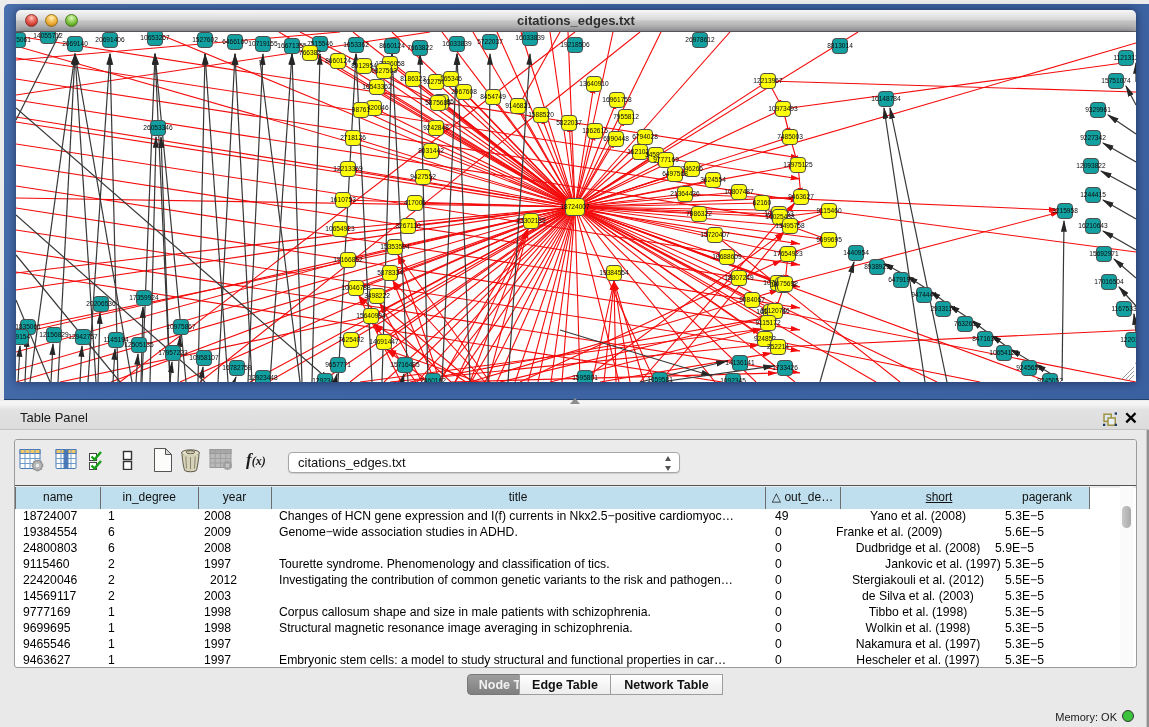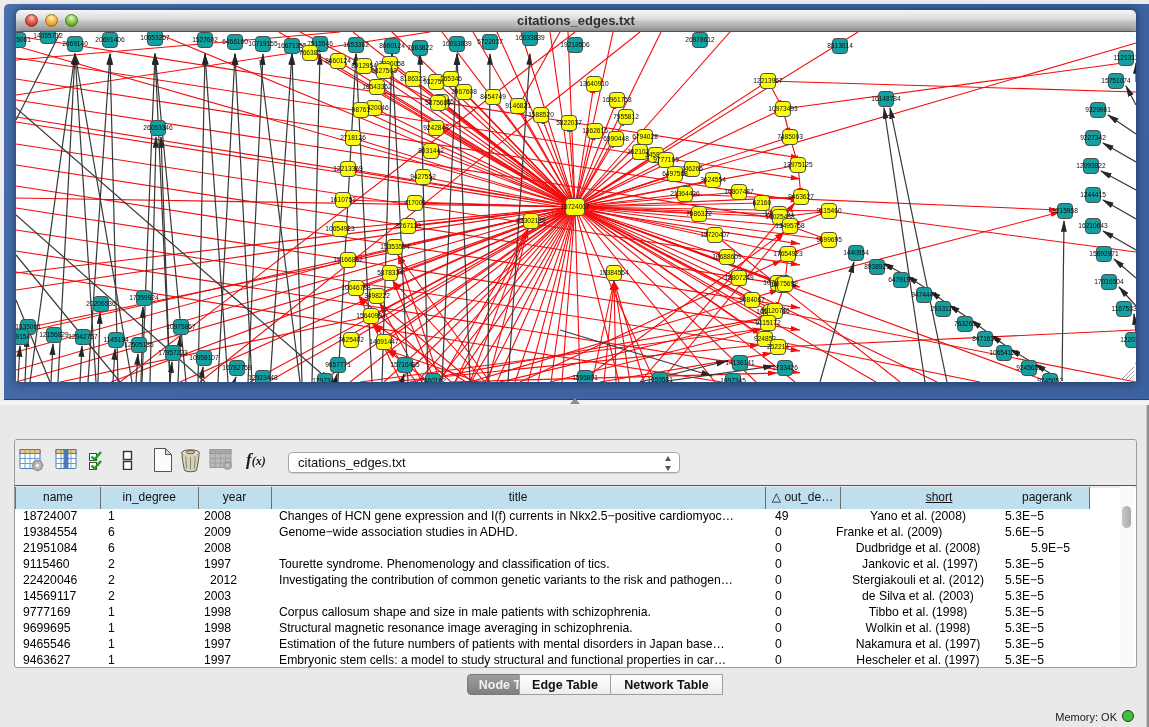--- a/index.html
+++ b/index.html
@@ -639,20 +639,31 @@
           <line x1="1125" y1="380" x2="1134" y2="371"></line>
           <line x1="1129" y1="380" x2="1134" y2="375"></line>
         </g>
 </svg>
   </div>
 </div>
 <div id="splitter"></div>
 <div id="splitTri"></div>
 <div id="tp">
     <div style="position:absolute;right:0;top:0;width:3px;height:322px;background:#909090;border-left:1px solid #c6c6c6"></div>
+  <div id="tp-header">
+    <div class="t">Table Panel</div>
+    <svg id="tpfloat" viewBox="0 0 14 14">
+        <rect x="1" y="2.2" width="7.2" height="7.2" fill="#dfe9f5" stroke="#9c8d35" stroke-width="1.4"></rect>
+        <rect x="5" y="6" width="7.2" height="7.2" fill="#e8f0fa" stroke="#9c8d35" stroke-width="1.4"></rect>
+        <rect x="11.7" y="0.4" width="2.3" height="2.3" fill="#1d3a66"></rect>
+        <rect x="0" y="11.7" width="2.3" height="2.3" fill="#1d3a66"></rect>
+        <rect x="11.7" y="11.7" width="2.3" height="2.3" fill="#1d3a66"></rect>
+      </svg>
+    <div id="tpclose">✕</div>
+  </div>
   <div id="tp-body">
     <div id="toolbar">
 <svg style="position:absolute;left:4px;top:8px" width="26" height="24" viewBox="0 0 26 24">
           <rect x="1" y="1.5" width="20" height="19" rx="1" fill="#fff" stroke="#4a7ab5"></rect>
           <rect x="1" y="1.5" width="20" height="4" fill="#f5c867" stroke="#4a7ab5"></rect>
           <line x1="6.0" y1="1.5" x2="6.0" y2="20.5" stroke="#6f9bc9" stroke-width="1"></line>
           <line x1="11.0" y1="1.5" x2="11.0" y2="20.5" stroke="#6f9bc9" stroke-width="1"></line>
           <line x1="16.0" y1="1.5" x2="16.0" y2="20.5" stroke="#6f9bc9" stroke-width="1"></line>
           <line x1="1" y1="10.5" x2="21" y2="10.5" stroke="#6f9bc9" stroke-width="1"></line>
           <line x1="1" y1="15.5" x2="21" y2="15.5" stroke="#6f9bc9" stroke-width="1"></line>
@@ -738,34 +749,34 @@
 <div class="row" style="top:16px;width:1105px">
           <span class="c" style="left:5px">19384554</span>
           <span class="c" style="left:90px">6</span>
           <span class="c" style="left:186px">2009</span>
           <span class="c" style="left:261px;width:492px">Genome−wide association studies in ADHD.</span>
           <span class="c" style="left:757px">0</span>
           <span class="c" style="left:818px;width:164px;">Franke et al. (2009)</span>
           <span class="c" style="left:987px">5.6E−5</span>
         </div>
 <div class="row" style="top:32px;width:1105px">
-          <span class="c" style="left:5px">21951084</span>
+          <span class="c" style="left:5px">24800803</span>
           <span class="c" style="left:90px">6</span>
           <span class="c" style="left:186px">2008</span>
           <span class="c" style="left:757px">0</span>
           <span class="c" style="left:818px;width:164px;text-align:center">Dudbridge et al. (2008)</span>
-          <span class="c" style="left:1013px">5.9E−5</span>
+          <span class="c" style="left:977px">5.9E−5</span>
         </div>
 <div class="row" style="top:48px;width:1105px">
           <span class="c" style="left:5px">9115460</span>
           <span class="c" style="left:90px">2</span>
           <span class="c" style="left:186px">1997</span>
           <span class="c" style="left:261px;width:492px">Tourette syndrome. Phenomenology and classification of tics.</span>
           <span class="c" style="left:757px">0</span>
-          <span class="c" style="left:820px;width:164px;text-align:center">Jankovic et al. (1997)</span>
+          <span class="c" style="left:843px;width:164px;text-align:center">Jankovic et al. (1997)</span>
           <span class="c" style="left:987px">5.3E−5</span>
         </div>
 <div class="row" style="top:64px;width:1105px">
           <span class="c" style="left:5px">22420046</span>
           <span class="c" style="left:90px">2</span>
           <span class="c" style="left:192px">2012</span>
           <span class="c" style="left:261px;width:492px">Investigating the contribution of common genetic variants to the risk and pathogen…</span>
           <span class="c" style="left:757px">0</span>
           <span class="c" style="left:818px;width:164px;text-align:center">Stergiakouli et al. (2012)</span>
           <span class="c" style="left:987px">5.5E−5</span>
@@ -793,21 +804,20 @@
           <span class="c" style="left:186px">1998</span>
           <span class="c" style="left:261px;width:492px">Structural magnetic resonance image averaging in schizophrenia.</span>
           <span class="c" style="left:757px">0</span>
           <span class="c" style="left:818px;width:164px;text-align:center">Wolkin et al. (1998)</span>
           <span class="c" style="left:987px">5.3E−5</span>
         </div>
 <div class="row" style="top:128px;width:1105px">
           <span class="c" style="left:5px">9465546</span>
           <span class="c" style="left:90px">1</span>
           <span class="c" style="left:186px">1997</span>
-          <span class="c" style="left:261px;width:492px">Estimation of the future numbers of patients with mental disorders in Japan base…</span>
           <span class="c" style="left:757px">0</span>
           <span class="c" style="left:818px;width:164px;text-align:center">Nakamura et al. (1997)</span>
           <span class="c" style="left:987px">5.3E−5</span>
         </div>
 <div class="row" style="top:144px;width:1105px">
           <span class="c" style="left:5px">9463627</span>
           <span class="c" style="left:90px">1</span>
           <span class="c" style="left:186px">1997</span>
           <span class="c" style="left:261px;width:492px">Embryonic stem cells: a model to study structural and functional properties in car…</span>
           <span class="c" style="left:757px">0</span>

